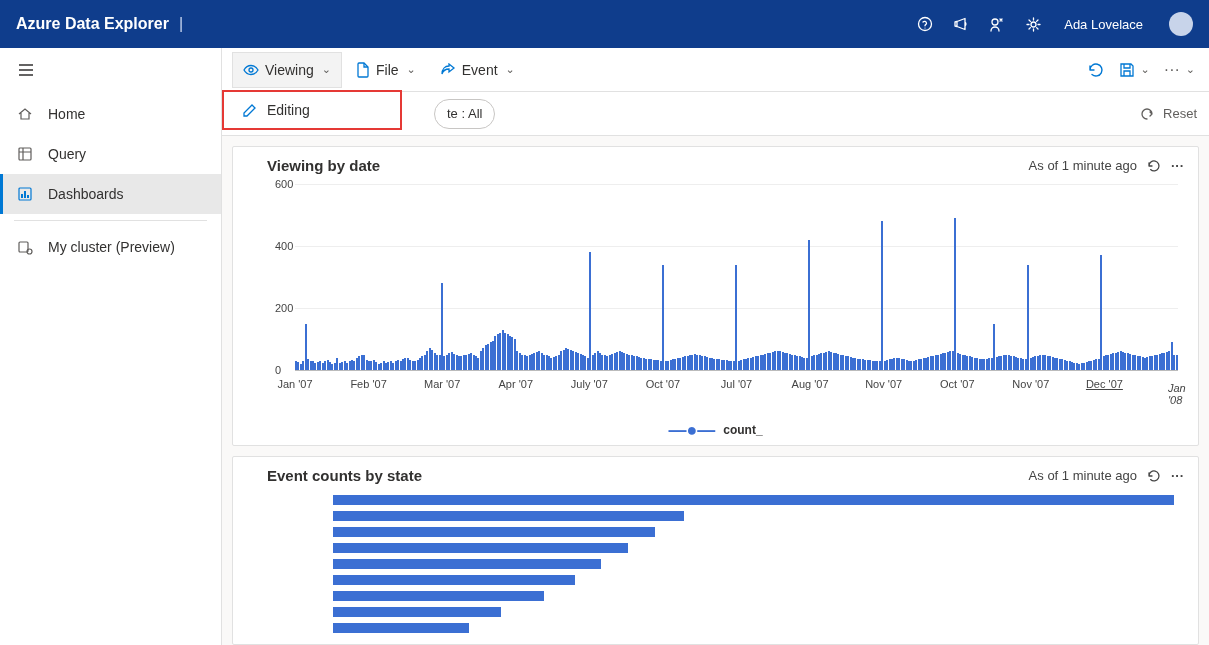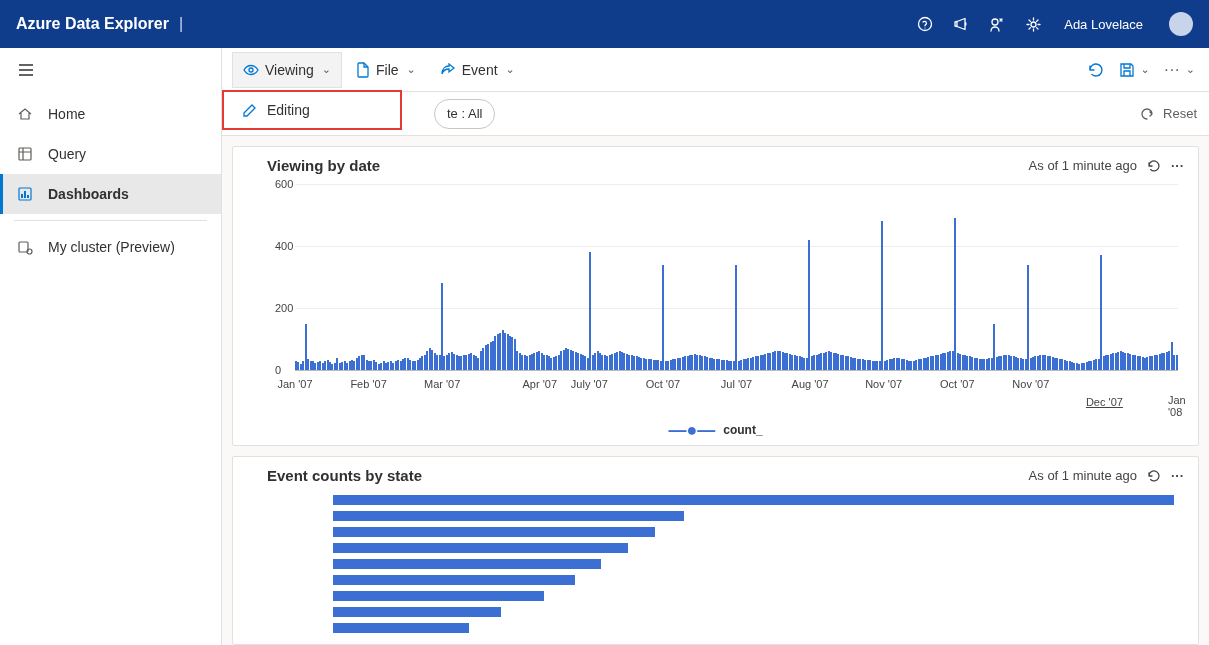--- a/index.html
+++ b/index.html
@@ -13,21 +13,21 @@
   .topbar .right-icons { margin-left: auto; display: flex; align-items: center; gap: 18px; }
   .topbar .right-icons .icon { width: 18px; height: 18px; display: flex; align-items: center; justify-content: center; cursor: pointer; }
   .topbar .user { font-size: 13px; margin-left: 4px; }
   .avatar { width: 24px; height: 24px; border-radius: 50%; background: #c8d4ea; margin-left: 8px; }
 
   .body { flex: 1; display: flex; min-height: 0; }
   .sidebar { width: 222px; border-right: 1px solid #e1e1e1; background: #fff; display: flex; flex-direction: column; }
   .hamburger { height: 44px; display: flex; align-items: center; padding-left: 18px; }
   .nav { display: flex; flex-direction: column; margin-top: 2px; }
   .nav-item { height: 40px; display: flex; align-items: center; gap: 14px; padding: 0 12px 0 16px; font-size: 14px; color: #323130; cursor: pointer; position: relative; }
-  .nav-item.active { background: #e8e8e8; font-weight: 700; }
+  .nav-item.active { background: #e8e8e8; font-weight: 400; }
   .nav-item.active::before { content:""; position:absolute; left:0; top:0; bottom:0; width:3px; background:#0078d4; }
   .nav-sep { height: 1px; background: #e1e1e1; margin: 6px 14px; }
   .nav-icon { width: 18px; height: 18px; display:flex; align-items:center; justify-content:center; color:#605e5c; }
 
   .main { flex: 1; display: flex; flex-direction: column; background: #faf9f8; min-width:0; }
   .toolbar { height: 44px; background: #fff; border-bottom: 1px solid #e1e1e1; display: flex; align-items: center; padding: 0 10px; gap: 4px; position: relative; }
   .tb-btn { height: 36px; display: flex; align-items: center; gap: 6px; padding: 0 10px; font-size: 14px; color: #323130; cursor: pointer; background:#fff; border:none; }
   .tb-btn.viewing { background:#f3f3f3; border:1px solid #e1e1e1; }
   .tb-icon { color:#0078d4; display:flex; align-items:center; }
   .tb-chev { color:#605e5c; font-size:11px; margin-left:2px; }
@@ -238,30 +238,30 @@
               <div class="xaxis-line" style="top: 194px;"></div>
               <div class="ytick" style="top: 132px;">200</div>
               <div class="hgrid" style="top: 132px;"></div>
               <div class="ytick" style="top: 70px;">400</div>
               <div class="hgrid" style="top: 70px;"></div>
               <div class="ytick" style="top: 8px;">600</div>
               <div class="hgrid" style="top: 8px;"></div>
               <div class="xtick" style="left: calc(0% + 62px); top: 202px;">Jan '07</div>
               <div class="xtick" style="left: calc(8.33333% + 55.1667px); top: 202px;">Feb '07</div>
               <div class="xtick" style="left: calc(16.6667% + 48.3333px); top: 202px;">Mar '07</div>
-              <div class="xtick" style="left: calc(25% + 41.5px); top: 202px; margin-left: 24px;">Apr '07</div>
+              <div class="xtick" style="left: calc(25% + 41.5px); top: 202px;">Apr '07</div>
               <div class="xtick" style="left: calc(33.3333% + 34.6667px); top: 202px;">July '07</div>
               <div class="xtick" style="left: calc(41.6667% + 27.8333px); top: 202px;">Oct '07</div>
               <div class="xtick" style="left: calc(50% + 21px); top: 202px;">Jul '07</div>
               <div class="xtick" style="left: calc(58.3333% + 14.1667px); top: 202px;">Aug '07</div>
               <div class="xtick" style="left: calc(66.6667% + 7.33333px); top: 202px;">Nov '07</div>
               <div class="xtick" style="left: calc(75% + 0.5px); top: 202px;">Oct '07</div>
               <div class="xtick" style="left: calc(83.3333% - 6.33333px); top: 202px;">Nov '07</div>
-              <div class="xtick" style="left: calc(91.6667% - 13.1667px); top: 220px; text-decoration: underline;">Dec '07</div>
-              <div class="xtick" style="left: calc(100% - 20px); top: 218px;">Jan '08</div>
+              <div class="xtick" style="left: calc(91.6667% - 13.1667px); top: 202px; text-decoration: underline;">Dec '07</div>
+              <div class="xtick" style="left: calc(100% - 20px); top: 206px; font-style: italic;">Jan '08</div>
               <div class="bars" style="height: 186px; top: 8px;">
                 <div class="bar" style="left: 0%; height: 9.3px;"></div>
                 <div class="bar" style="left: 0.275482%; height: 7.75px;"></div>
                 <div class="bar" style="left: 0.550964%; height: 6.2px;"></div>
                 <div class="bar" style="left: 0.826446%; height: 8.68px;"></div>
                 <div class="bar" style="left: 1.10193%; height: 46.5px;"></div>
                 <div class="bar" style="left: 1.37741%; height: 10.85px;"></div>
                 <div class="bar" style="left: 1.65289%; height: 9.3px;"></div>
                 <div class="bar" style="left: 1.92837%; height: 8.68px;"></div>
                 <div class="bar" style="left: 2.20386%; height: 6.82px;"></div>

